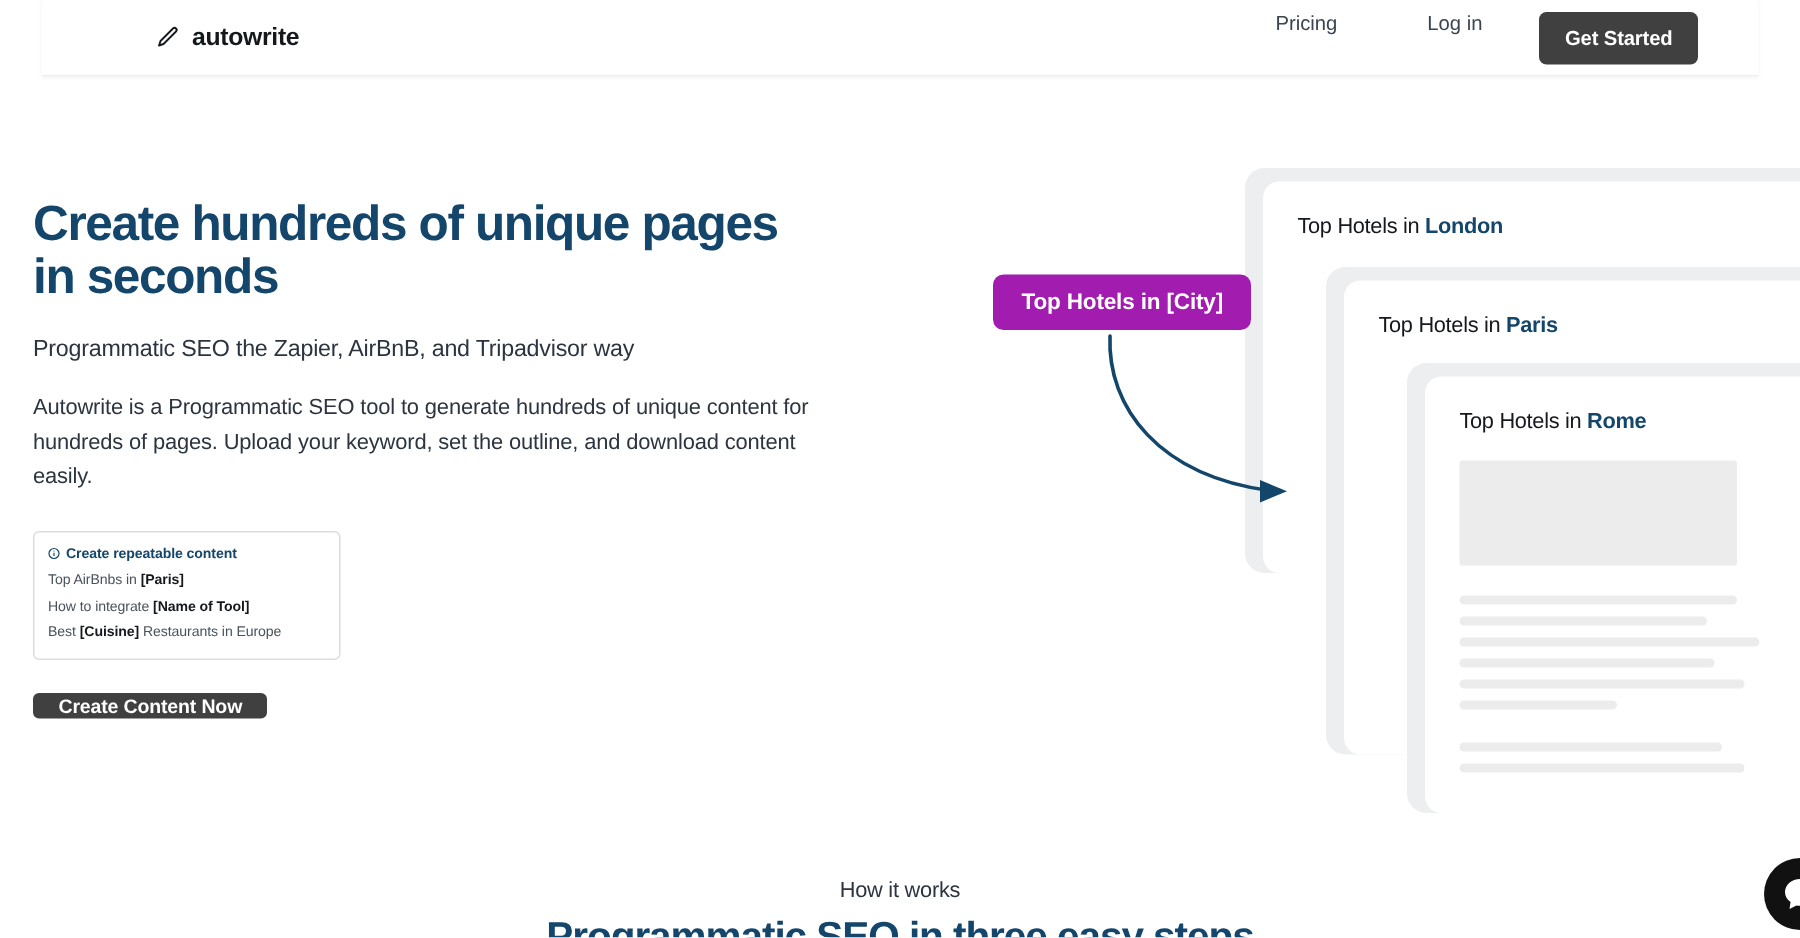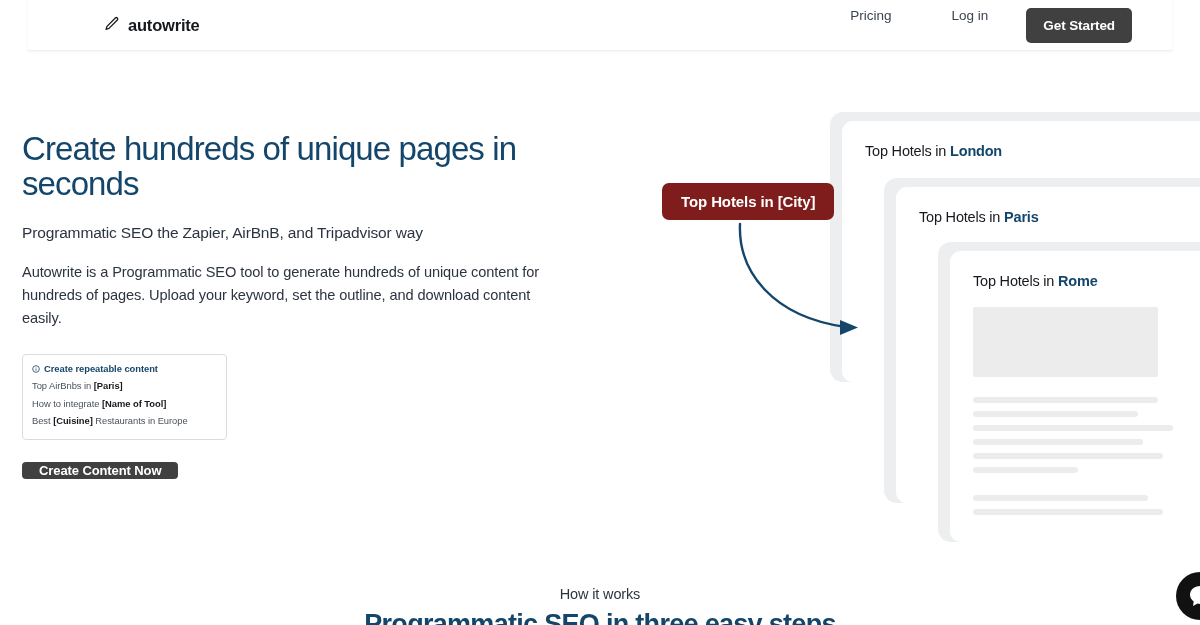--- a/index.html
+++ b/index.html
@@ -31,20 +31,21 @@
     background: #ffffff;
     border-bottom: 1px solid #eceef0;
     box-shadow: 0 1px 3px rgba(18,30,45,0.055);
     display: flex;
     align-items: center;
     padding: 0 40px 0 76px;
   }
 
   .brand {
     display: flex;
+    align-items: center;
     gap: 8px;
     cursor: pointer;
   }
   .pencil-icon {
     width: 16px;
     height: 16px;
     display: block;
     color: #15181c;
   }
   .brand-name {
@@ -89,21 +90,21 @@
   .hero-left {
     position: absolute;
     left: 22px;
     top: 132px;
     width: 560px;
   }
 
   .hero-title {
     font-size: 33px;
     line-height: 1.06;
-    font-weight: 400;
+    font-weight: 700;
     color: #14466b;
     letter-spacing: -0.9px;
     width: 520px;
   }
 
   .hero-sub {
     margin-top: 22px;
     font-size: 15.5px;
     color: #2c3440;
     letter-spacing: -0.15px;
@@ -211,21 +212,21 @@
     border-radius: 3px;
     margin-bottom: 8px;
   }
   .sk-gap { margin-bottom: 22px; }
 
   
   .pill {
     position: absolute;
     left: 662px;
     top: 183px;
-    background: #7f1d1d;
+    background: #a21caf;
     color: #ffffff;
     font-size: 15px;
     font-weight: 700;
     letter-spacing: -0.1px;
     padding: 10px 19px;
     border-radius: 7px;
     white-space: nowrap;
     cursor: pointer;
   }
 

